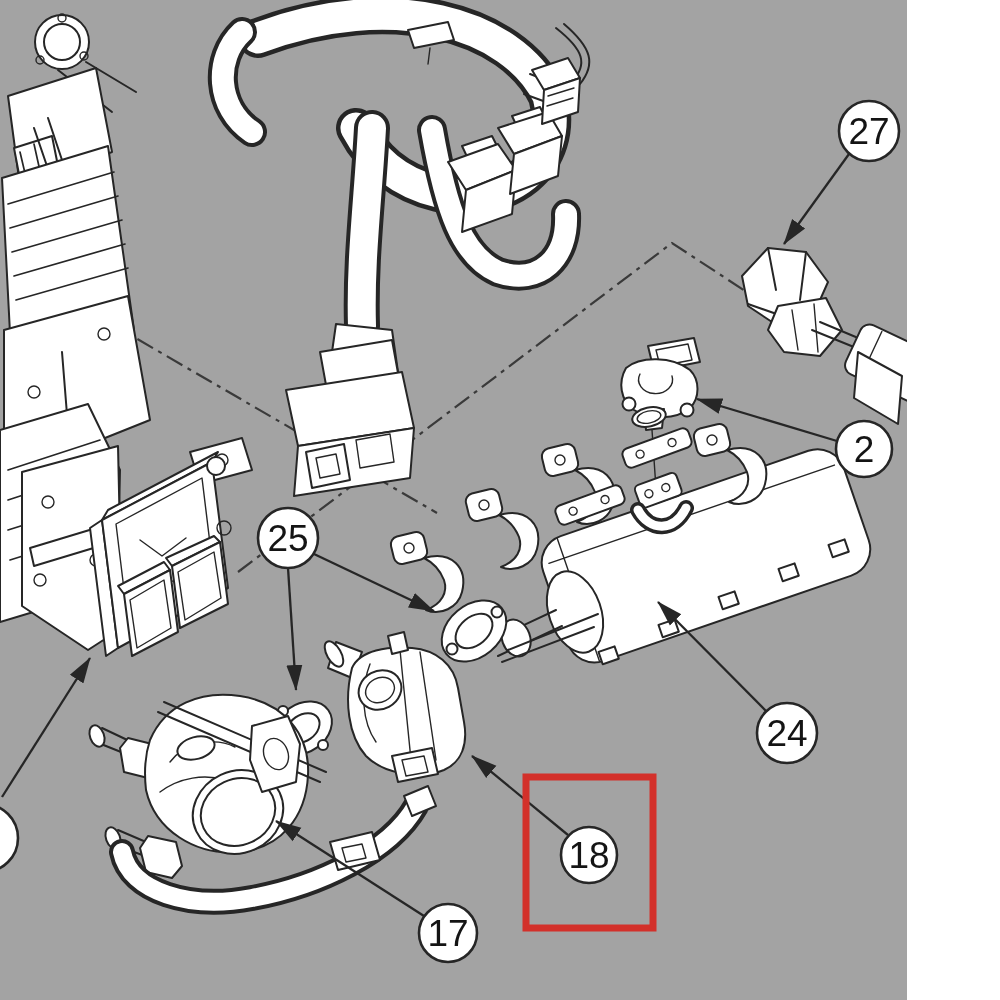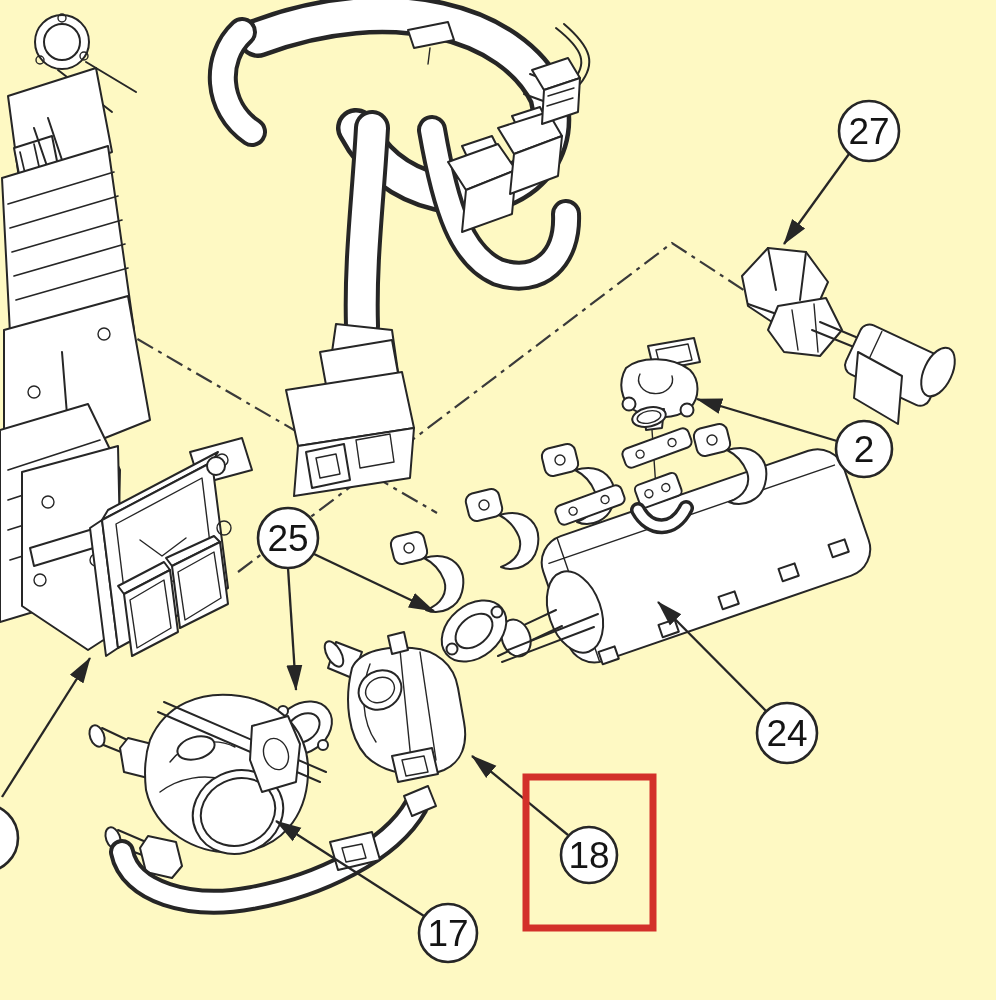--- a/index.html
+++ b/index.html
@@ -1,16 +1,16 @@
 <!DOCTYPE html>
 <html><head>
 <meta charset="utf-8">
 <style>
   html,body{margin:0;padding:0;background:#ffffff;}
-  .stage{position:relative;width:996px;height:1000px;background:#fef9c3;overflow:hidden;
+  .stage{position:relative;width:907px;height:1000px;background:#a3a3a3;overflow:hidden;
          font-family:"Liberation Sans", sans-serif;}
   svg{display:block}
   .ln{stroke:#262626;stroke-width:2;fill:none;stroke-linejoin:round;stroke-linecap:round}
   .fw{stroke:#262626;stroke-width:2;fill:#ffffff;stroke-linejoin:round}
   .thin{stroke-width:1.4}
   .rib{stroke-width:1.7}
   .phantom{stroke:#3a3a3a;stroke-width:2.2;fill:none;stroke-dasharray:18 6 4 6}
   .leader{stroke:#262626;stroke-width:2.3;fill:none}
   .callout-circle{fill:#ffffff;stroke:#262626;stroke-width:2.6}
   .callout-num{font:400 37px "Liberation Sans", sans-serif;fill:#141414;text-anchor:middle}

